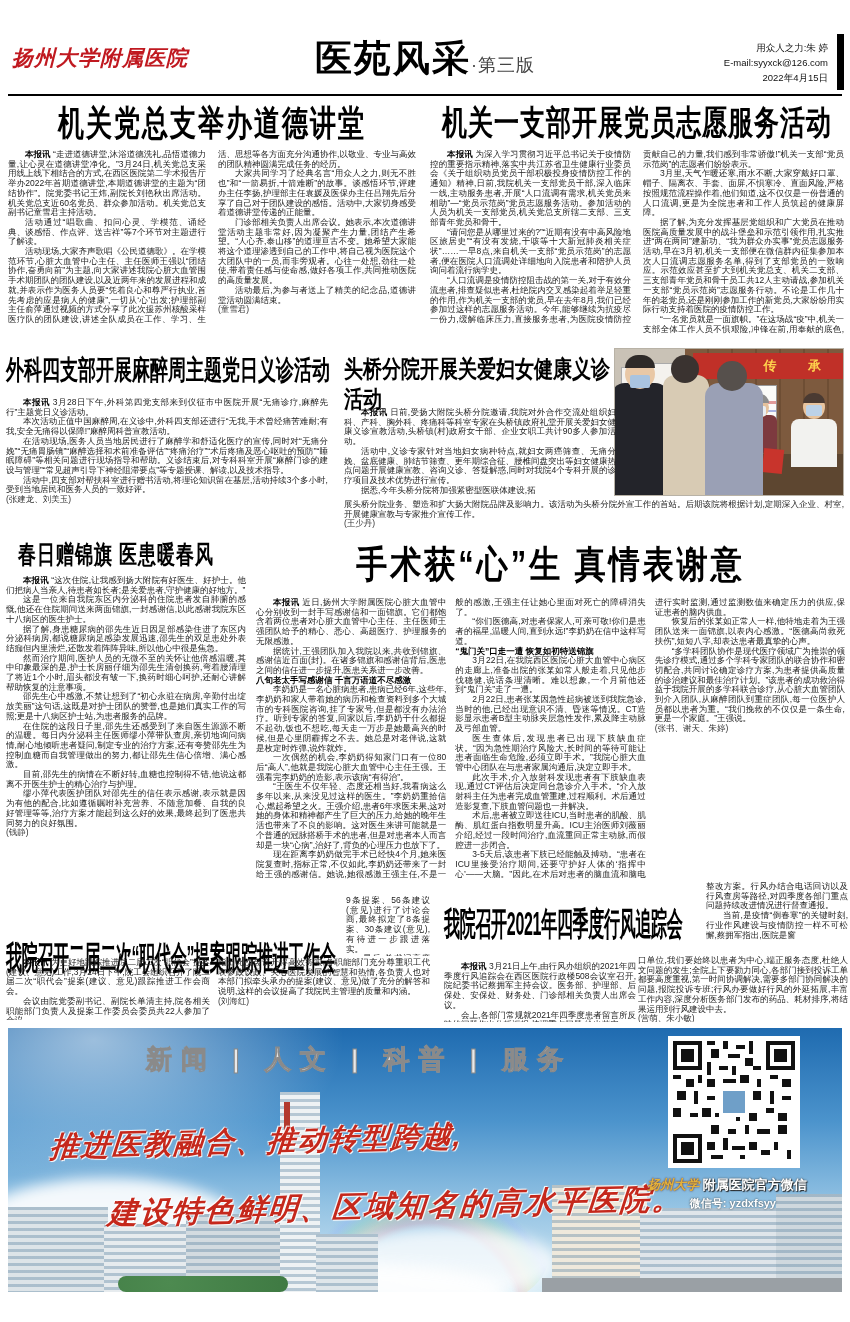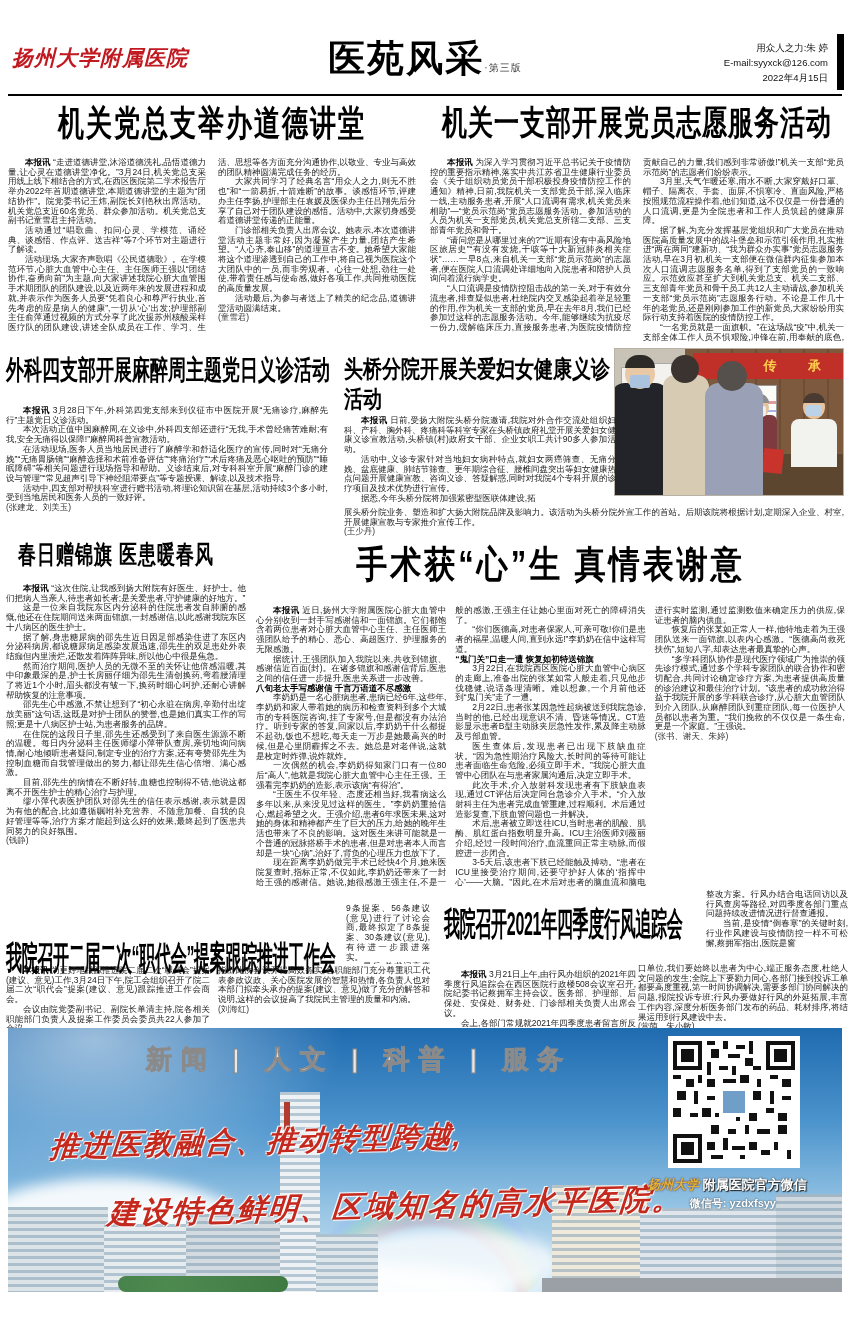--- a/index.html
+++ b/index.html
@@ -4,27 +4,27 @@
 <style>
   html,body{margin:0;padding:0;background:#ffffff;}
   #page{position:relative;width:850px;height:1322px;background:#fff;overflow:hidden;
         font-family:"Liberation Sans","DejaVu Sans",sans-serif;color:#1a1a1a;}
   .abs{position:absolute;}
 
   
   #hdr-logo{left:12px;top:44px;font-size:21px;font-weight:bold;font-style:italic;color:#c01920;letter-spacing:1px;}
   #hdr-center{left:0;right:0;top:34px;text-align:center;}
   #hdr-masthead{font-size:37px;font-weight:900;color:#000;letter-spacing:2px;}
-  #hdr-edition{font-size:10px;color:#444;font-weight:normal;letter-spacing:1px;}
+  #hdr-edition{font-size:18px;color:#444;font-weight:normal;letter-spacing:1px;}
   #hdr-right{right:22px;top:40px;text-align:right;font-size:9.5px;line-height:15px;color:#111;}
   #hdr-bar{right:6px;top:34px;width:7px;height:56px;background:#000;}
   #hdr-rule{left:8px;top:94px;width:834px;height:2px;background:#000;}
 
   
-  .flow{font-size:8.5px;line-height:9.7px;color:#222;text-align:justify;overflow:hidden;margin-top:8px;}
+  .flow{font-size:8.5px;line-height:9.7px;color:#222;text-align:justify;overflow:hidden;}
   .flow p{margin:0;text-align:justify;}
   .flow b{color:#000;}
   .k-p{text-indent:2em;}
   .k-cont{text-indent:0;}
   .k-sub{text-indent:0;text-align:center;font-weight:bold;color:#000;margin:2px 0;}
   .k-by{text-indent:0;text-align:right;color:#333;}
   .cols2{column-count:2;column-gap:12px;column-fill:auto;}
   .cols3{column-count:3;column-gap:9px;column-fill:auto;}
 
   

